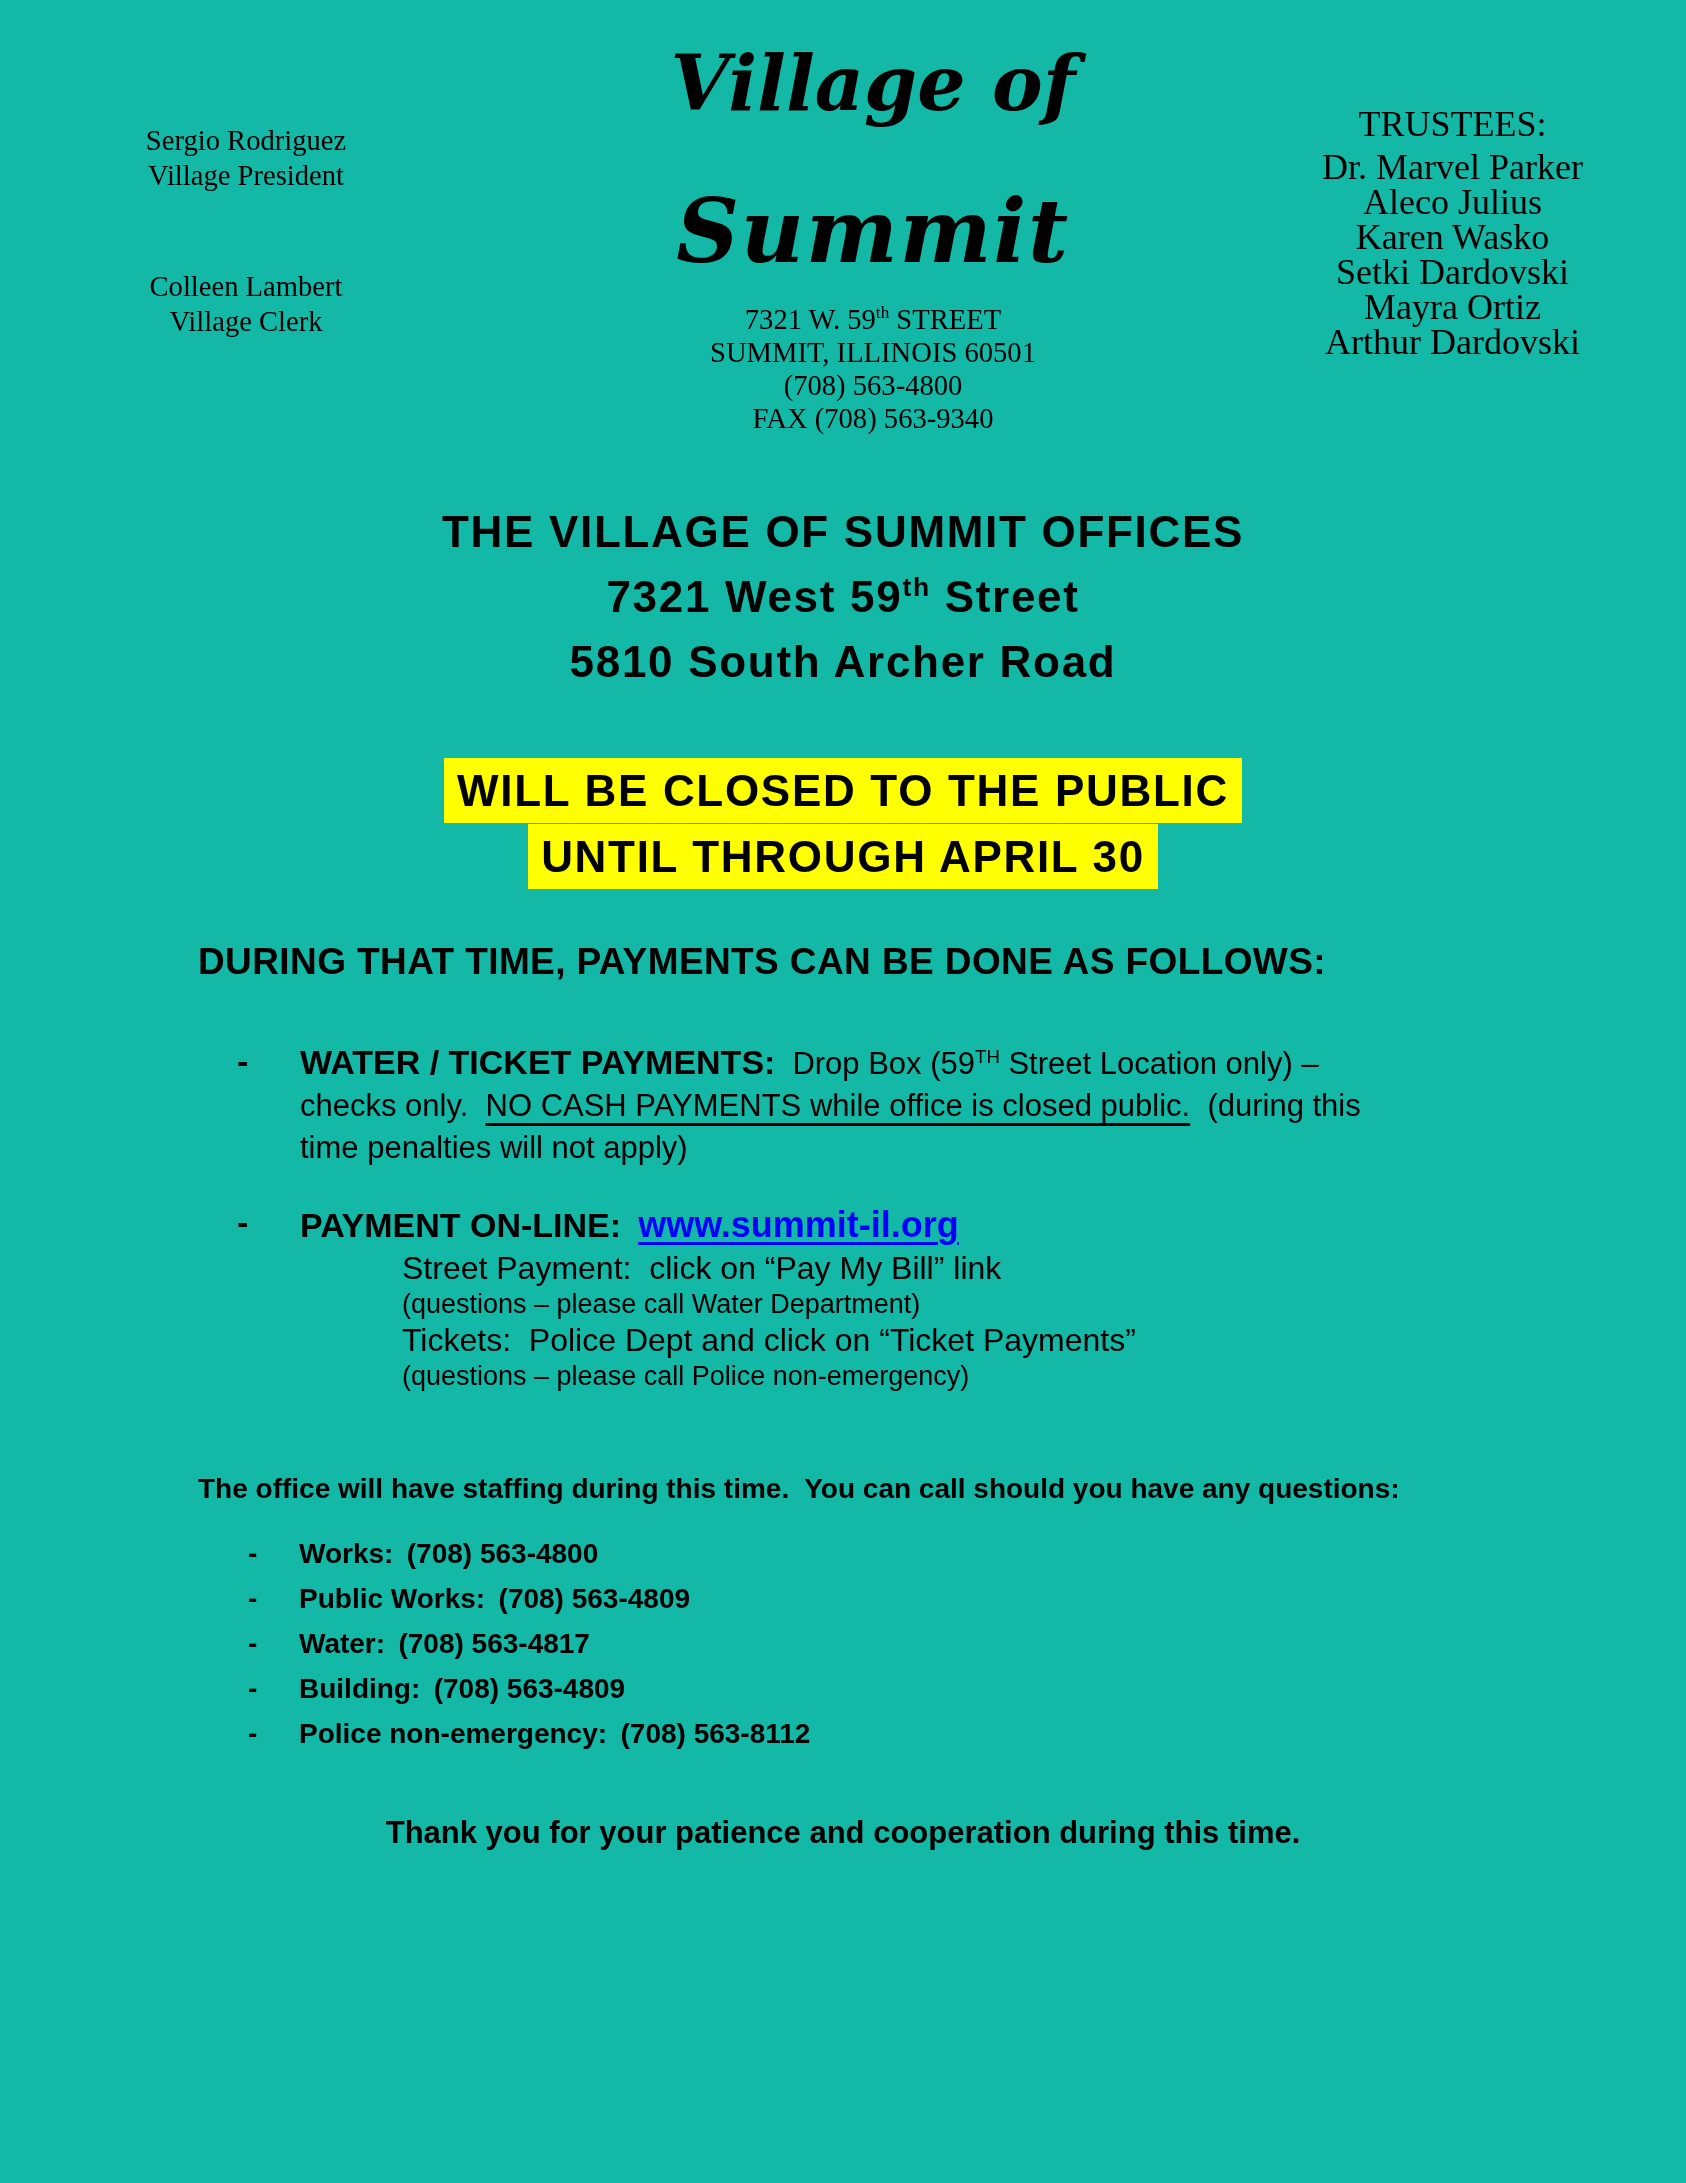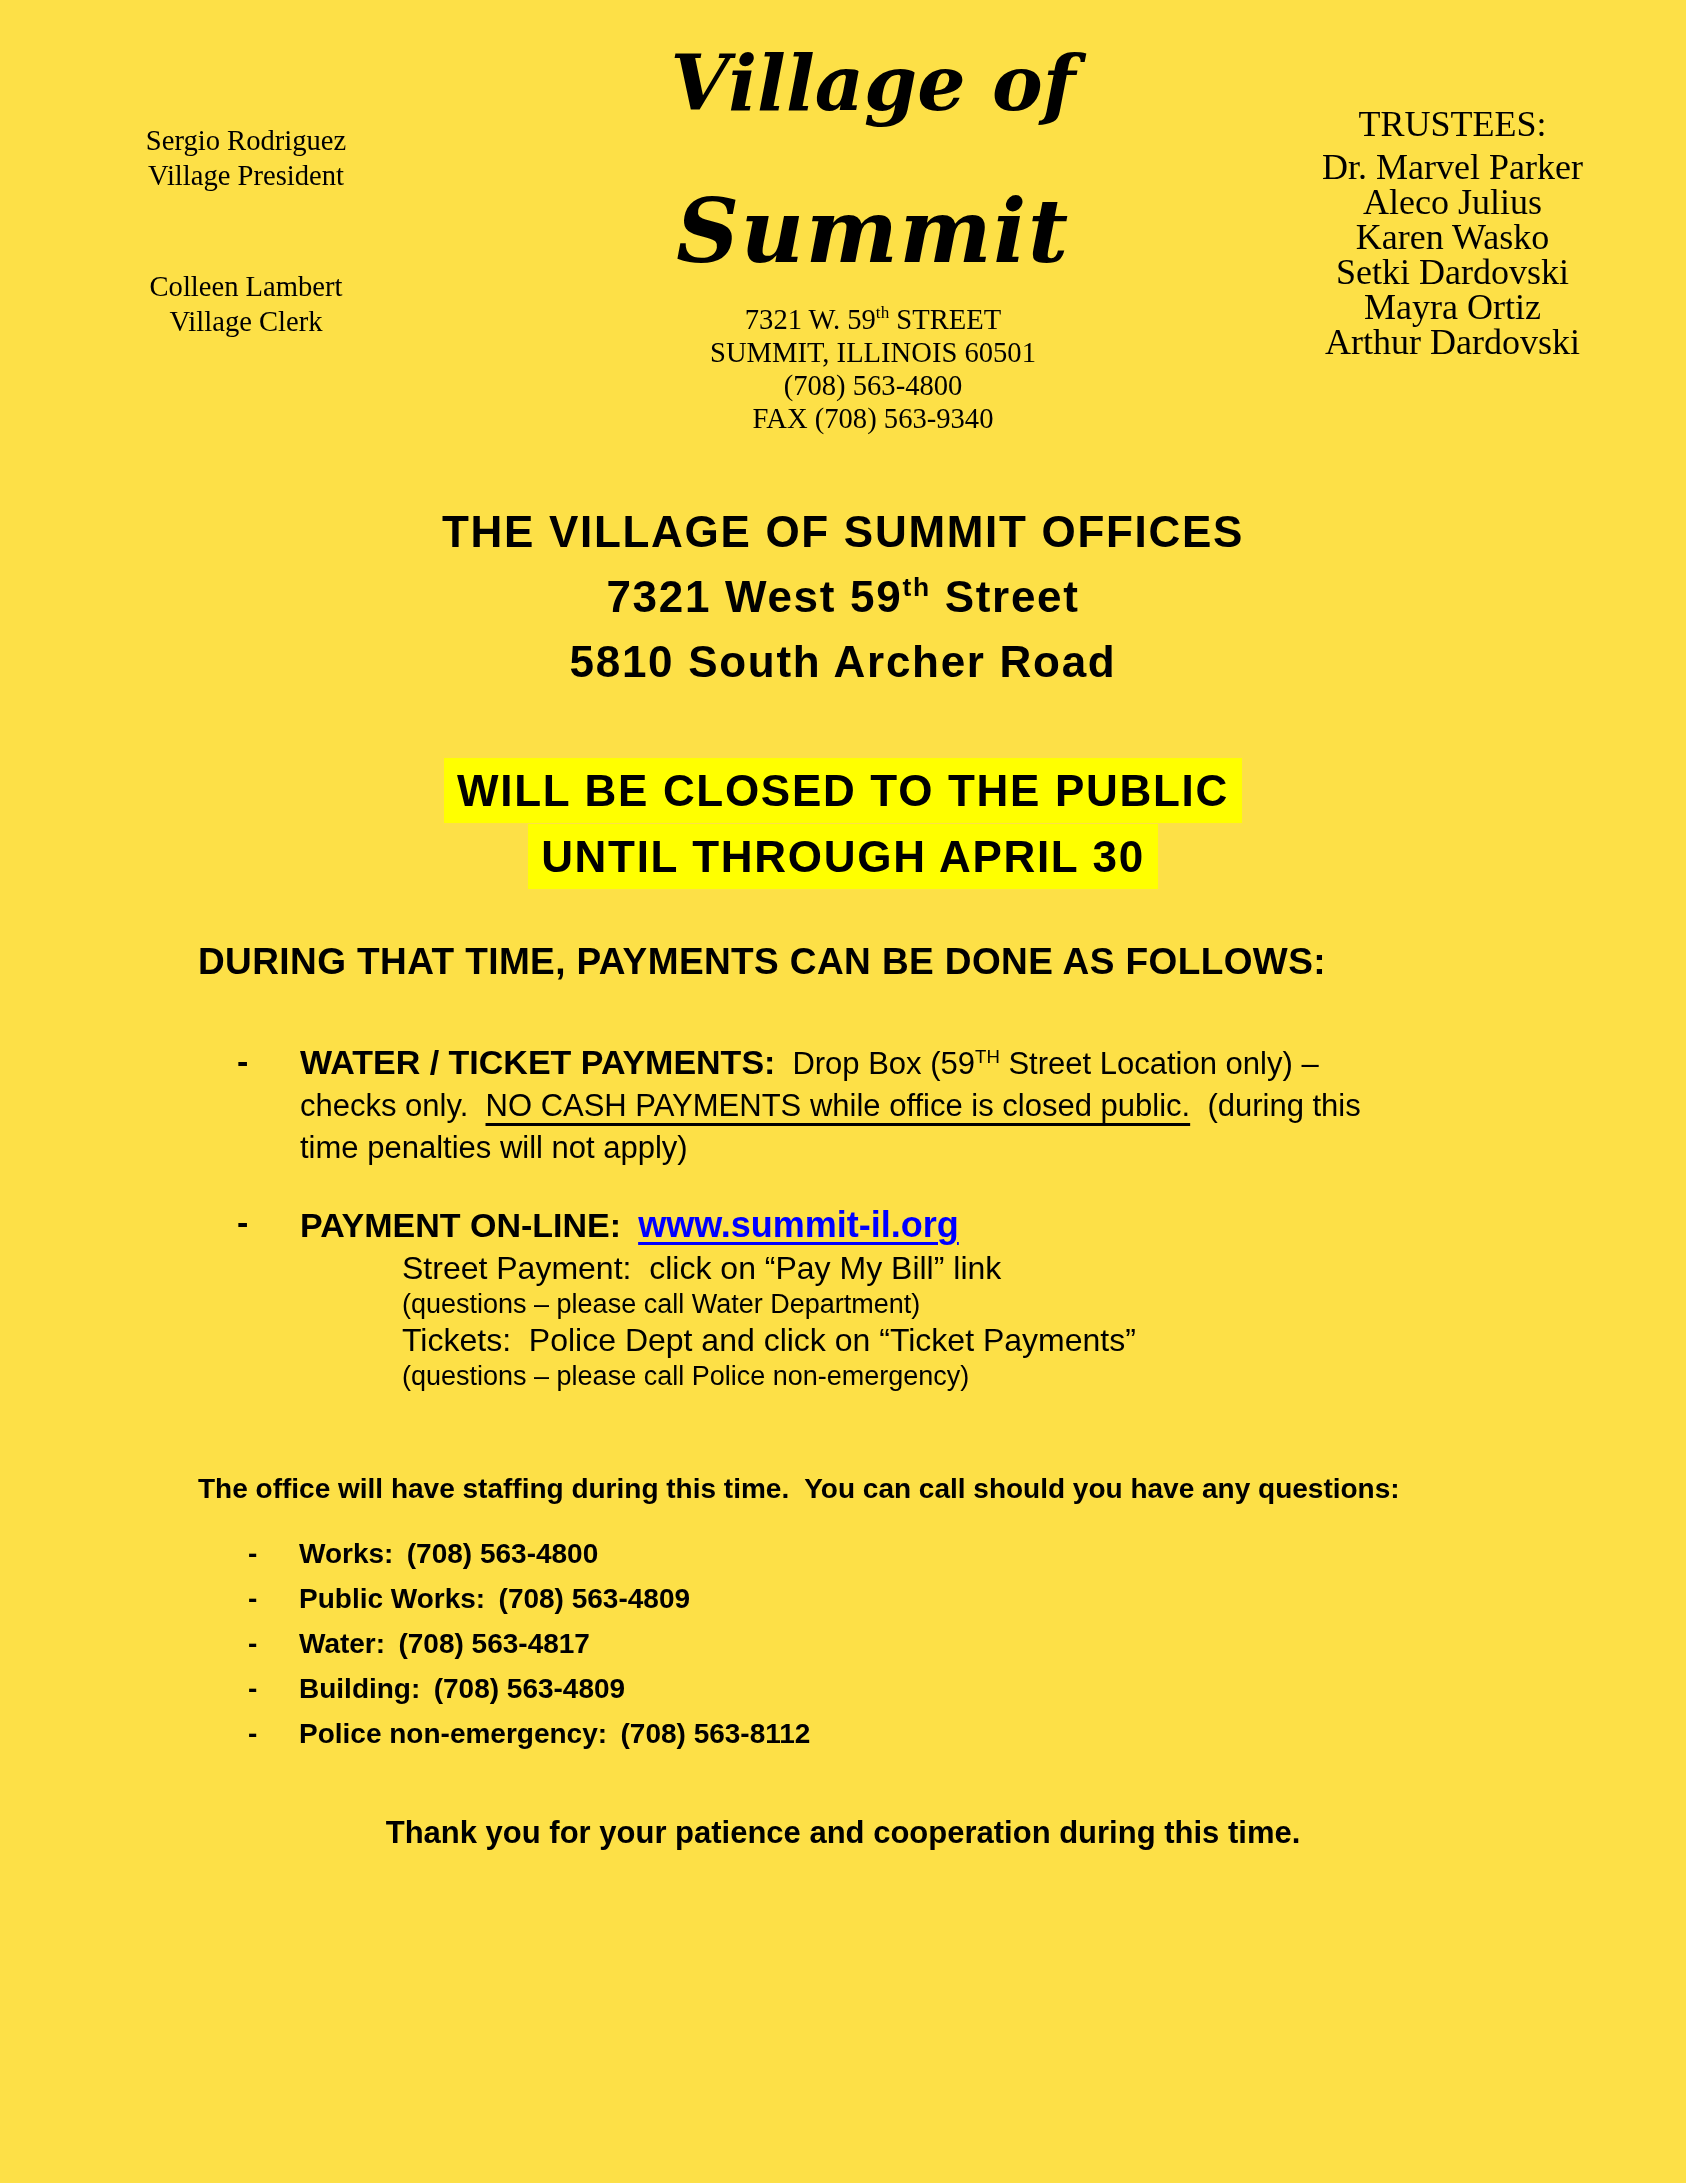--- a/index.html
+++ b/index.html
@@ -1,19 +1,19 @@
 <!DOCTYPE html>
 <html style="font-size:13.4px"><head>
 <meta charset="utf-8">
 <style>
   html,body{margin:0;padding:0;background:#ffffff;}
   .page{
     position:relative;
     width:1686px;height:2183px;
-    background:#fde047;color:#000000;
+    background:#14b8a6;color:#000000;
     font-family:"Liberation Sans",sans-serif;
     overflow:hidden;
   }
   .pre{white-space:pre-wrap;}
 
   
   .officials{
     position:absolute;left:101px;top:123px;width:290px;
     text-align:center;
     font-family:"Liberation Serif",serif;

